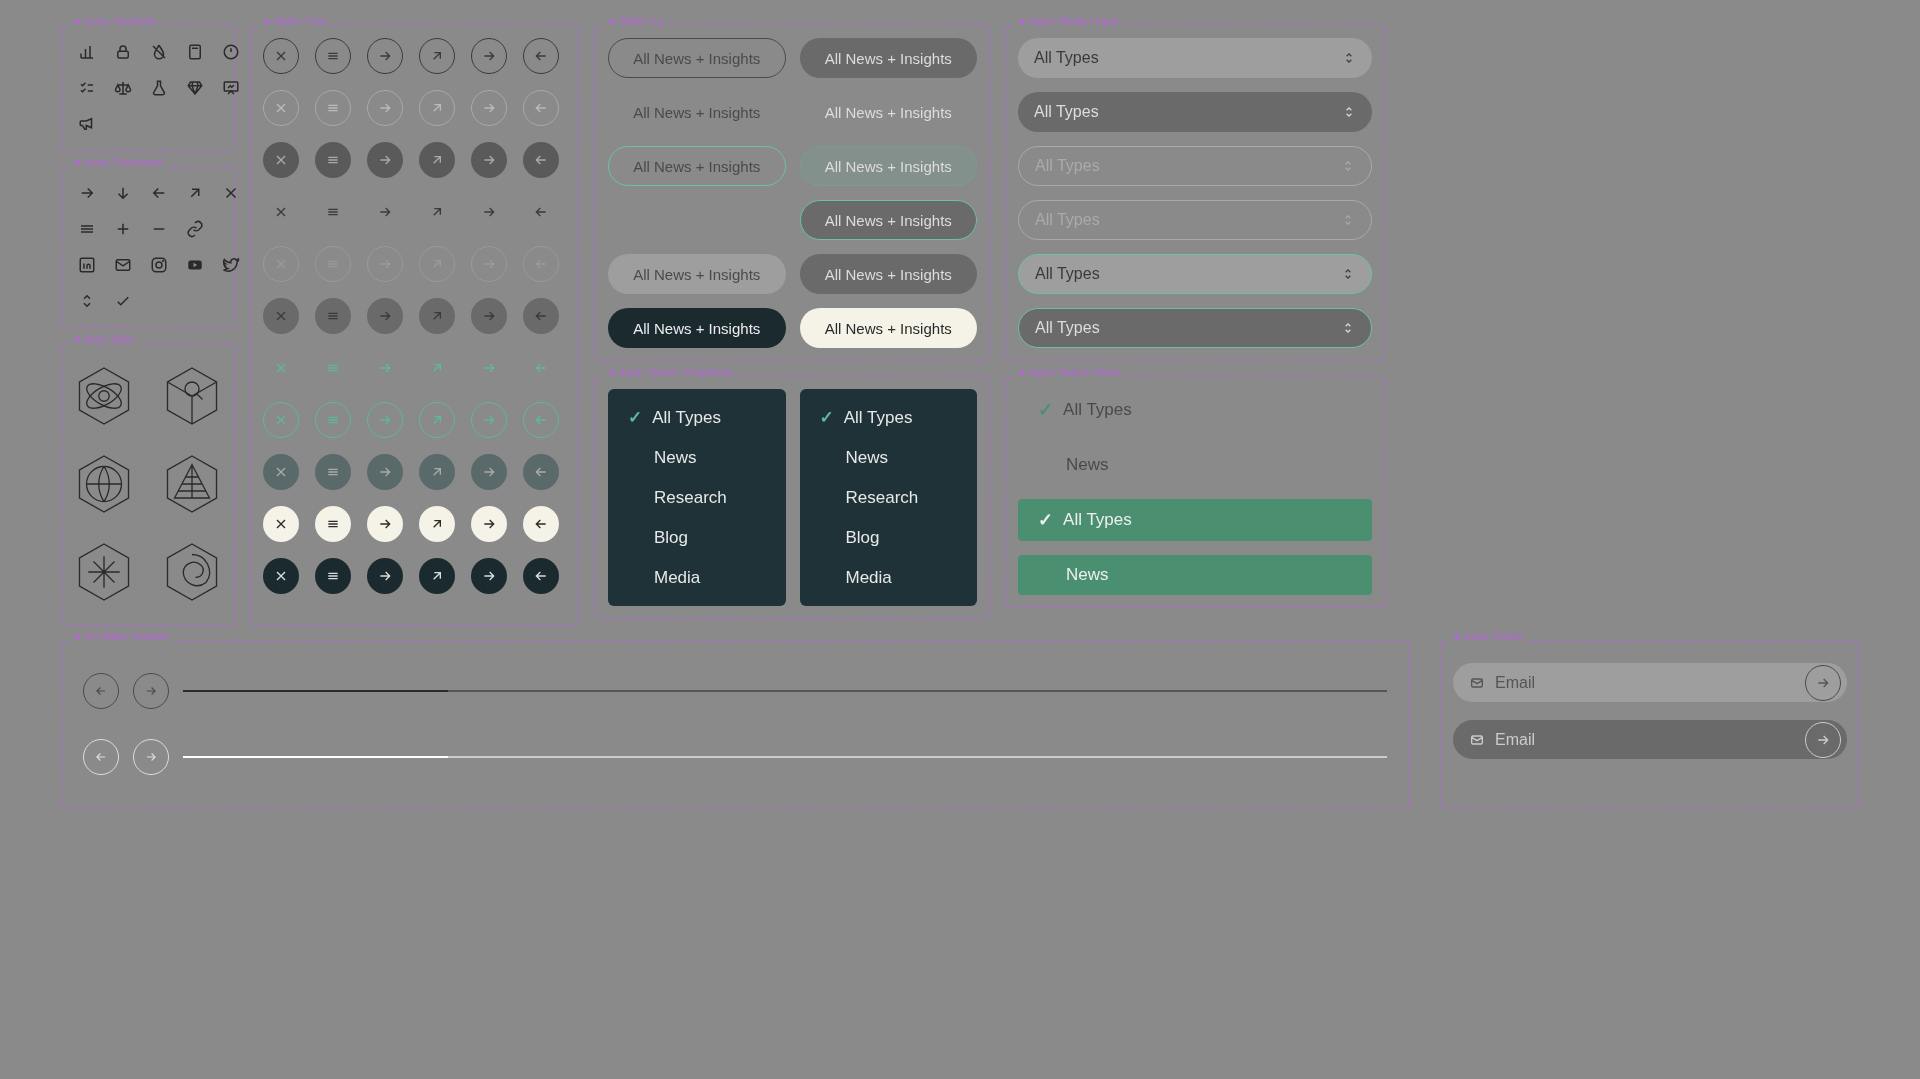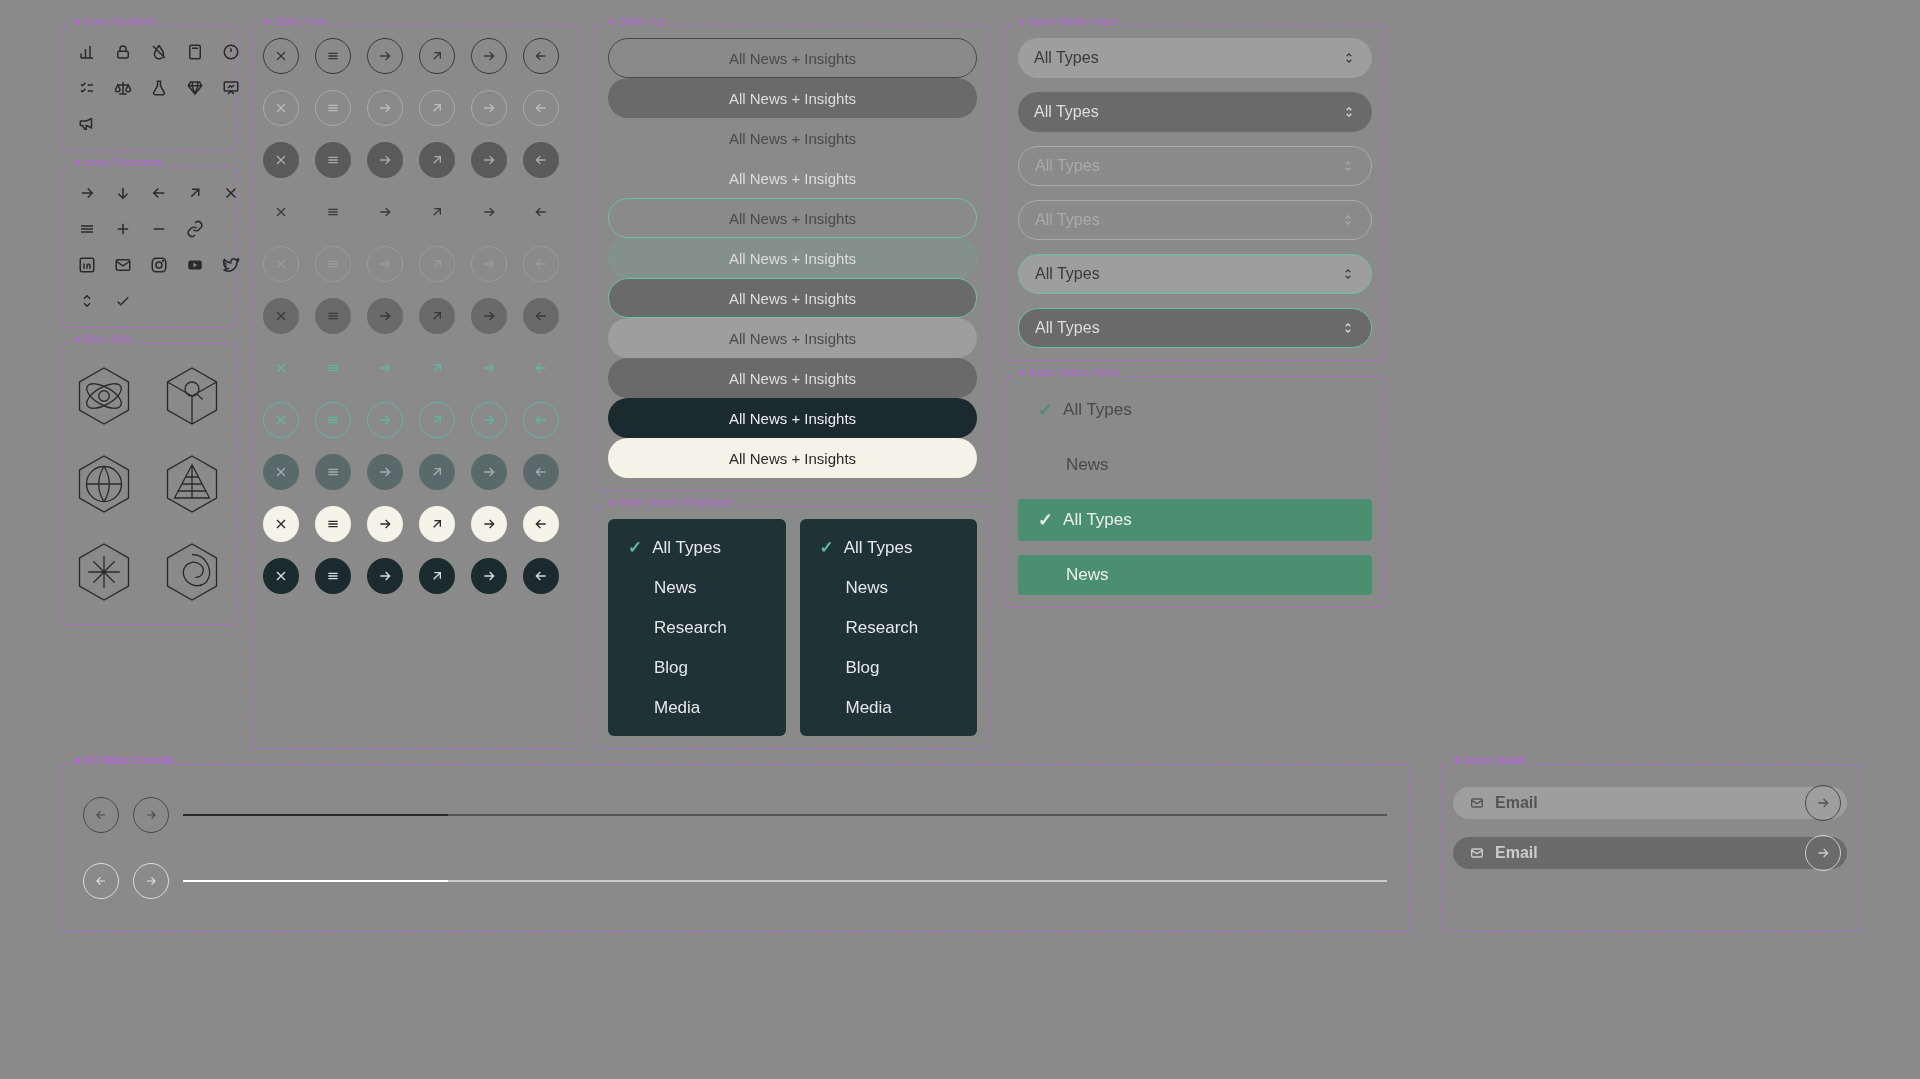--- a/index.html
+++ b/index.html
@@ -32,21 +32,21 @@
 .bi-naked-dark { color: #3a3a3a; }
 .bi-border-thin { border: 1px solid #9a9a9a; color: #9a9a9a; }
 .bi-bg-med { background: #6a6a6a; color: #3a3a3a; }
 .bi-teal { color: #5db89f; }
 .bi-teal-border { border: 1px solid #5db89f; color: #5db89f; }
 .bi-bg-teal-dark { background: #5a6a6a; color: #aaa; }
 .bi-bg-white { background: #f5f2e8; color: #2a2a2a; }
 .bi-bg-black { background: #1a2a2e; color: #ddd; }
 
 
-.btn-lg-grid { display: grid; grid-template-columns: 1fr; }
+.btn-lg-grid { display: grid; grid-template-columns: 1fr 1fr; gap: 14px; }
 .btn-lg { height: 40px; border-radius: 20px; display: flex; align-items: center; justify-content: center; font-size: 15px; padding: 0 20px; }
 .bl-border { border: 1.5px solid #4a4a4a; color: #4a4a4a; }
 .bl-bg-gray { background: #6a6a6a; color: #ddd; }
 .bl-naked { color: #4a4a4a; }
 .bl-naked-light { color: #ddd; }
 .bl-teal-border { border: 1.5px solid #6dc0a8; color: #4a4a4a; }
 .bl-teal-bg { background: #5db89f22; border: 1px solid #5db89f44; color: #ddd; }
 .bl-bg-light { background: #9e9e9e; color: #4a4a4a; }
 .bl-bg-dark { background: #6a6a6a; color: #ddd; }
 .bl-bg-black { background: #1a2a2e; color: #eee; }
@@ -73,34 +73,34 @@
 .si-col { display: flex; flex-direction: column; gap: 14px; }
 .si { padding: 10px 20px; font-size: 17px; display: flex; align-items: center; gap: 10px; border-radius: 4px; }
 .si.check { color: #4a4a4a; }
 .si.check::before { content: "✓"; color: #4a9070; font-weight: bold; font-size: 18px; }
 .si.plain { padding-left: 48px; color: #4a4a4a; }
 .si.green { background: #4a9070; color: #eee; }
 .si.green.check::before { color: #eee; }
 .si.green.plain { padding-left: 48px; }
 
 
-.bottom-row { display: grid; grid-template-columns: 1fr 420px; gap: 30px; margin-top: 15px; font-weight: bold; }
+.bottom-row { display: grid; grid-template-columns: 1fr 420px; gap: 30px; margin-top: 15px; }
 .slider-col { display: flex; flex-direction: column; gap: 30px; padding: 20px 10px; }
 .slider-row { display: flex; align-items: center; gap: 14px; }
 .slider-btn { width: 36px; height: 36px; border-radius: 50%; border: 1.5px solid #4a4a4a; display: flex; align-items: center; justify-content: center; }
 .slider-btn.light { border-color: #ddd; }
 .slider-btn svg { width: 14px; height: 14px; stroke: #4a4a4a; fill: none; stroke-width: 2; }
 .slider-btn.light svg { stroke: #ddd; }
 .track { flex: 1; height: 2px; background: #555; position: relative; }
 .track.light { background: #ccc; }
 .track::before { content: ""; position: absolute; left: 0; width: 22%; height: 2px; background: #2a2a2a; }
 .track.light::before { background: #fff; }
 
 .email-col { display: flex; flex-direction: column; gap: 18px; padding: 10px 0; }
-.email { height: 32px; border-radius: 22px; display: flex; align-items: center; padding: 0 6px 0 16px; font-size: 16px; gap: 10px; }
+.email { height: 39px; border-radius: 22px; display: flex; align-items: center; padding: 0 6px 0 16px; font-size: 16px; gap: 10px; }
 .email.light { background: #9e9e9e; color: #555; }
 .email.dark { background: #6a6a6a; color: #ccc; }
 .email span { flex: 1; }
 .email .send { width: 36px; height: 36px; border-radius: 50%; display: flex; align-items: center; justify-content: center; }
 .email.light .send { border: 1.5px solid #4a4a4a; }
 .email.dark .send { border: 1.5px solid #ccc; }
 .email svg { width: 16px; height: 16px; stroke: currentColor; fill: none; stroke-width: 2; }
 
 .col-stack { display: flex; flex-direction: column; gap: 15px; }
 </style>

